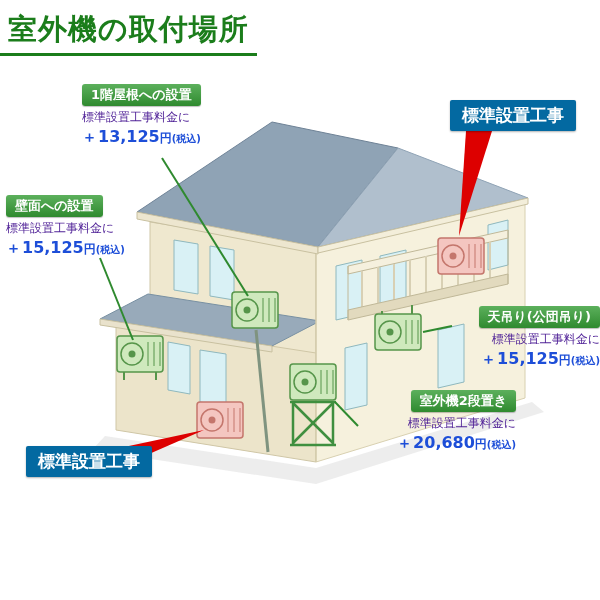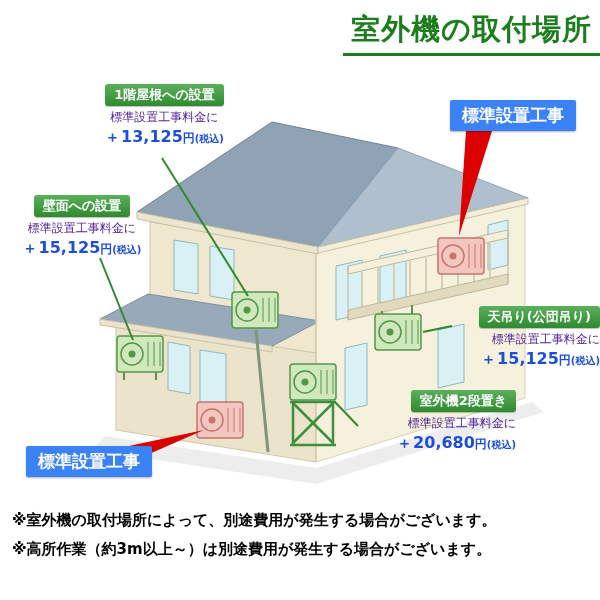--- a/index.html
+++ b/index.html
@@ -1,28 +1,28 @@
 <!DOCTYPE html>
 <html><head>
 <meta charset="utf-8">
 <style>
   *{margin:0;padding:0;box-sizing:border-box}
   html,body{background:#fff}
   #stage{position:relative;width:600px;height:600px;background:#fff;overflow:hidden;
          font-family:"DejaVu Sans","Liberation Sans",sans-serif}
   #house-svg{position:absolute;left:0;top:0;z-index:1}
-  .title-wrap{position:absolute;top:10px;left:0;width:100%;text-align:right;z-index:3}
+  .title-wrap{position:absolute;top:10px;left:0;width:100%;text-align:left;z-index:3}
   .title{display:inline-block;color:#1b7d1b;font-size:29px;font-weight:bold;letter-spacing:1px;
          border-bottom:3px solid #1b7d1b;padding:0 8px 3px}
-  .callout{position:absolute;z-index:2;text-align:center;line-height:1.25}
+  .callout{position:absolute;z-index:2;text-align:left;line-height:1.25}
   .callout.left-align{text-align:right}
   .badge-green{display:inline-block;background:linear-gradient(180deg,#5cb05c,#2f8a2f);
          color:#fff;font-size:13px;font-weight:bold;padding:3px 9px;border-radius:3px;
          white-space:nowrap;box-shadow:0 1px 1px rgba(0,0,0,.25)}
-  .badge-red{display:inline-block;background:#3b82f6;color:#fff;font-size:17px;font-weight:bold;
+  .badge-red{display:inline-block;background:#0369a1;color:#fff;font-size:17px;font-weight:bold;
          padding:5px 12px;border-radius:2px;white-space:nowrap;box-shadow:0 1px 2px rgba(0,0,0,.3)}
   .fee{font-size:12px;color:#4c1d95;margin-top:4px;white-space:nowrap}
   .price{margin-top:2px;color:#1d4ed8;font-weight:bold;white-space:nowrap}
   .price .plus{font-size:15px;margin-right:1px}
   .price .num{font-size:16px}
   .price .yen{font-size:12px}
   .price .tax{font-size:10px}
   .notes{position:absolute;left:12px;top:506px;width:582px;z-index:2}
   .note{font-size:15px;font-weight:bold;color:#000;line-height:1.95;white-space:nowrap}
 </style>
@@ -205,18 +205,14 @@
     <div class="fee">標準設置工事料金に</div>
     <div class="price">
       <span class="plus">＋</span><span class="num">20,680</span><span class="yen">円</span><span class="tax">(税込)</span>
     </div>
   </div>
 
   <div class="callout" style="left:26px;top:446px">
     <span class="badge-red">標準設置工事</span>
   </div>
 
-  <div class="notes">
-    <div class="note">※室外機の取付場所によって、別途費用が発生する場合がございます。</div>
-    <div class="note">※高所作業（約3m以上～）は別途費用が発生する場合がございます。</div>
-  </div>
 
 </div>
 
 </body></html>

